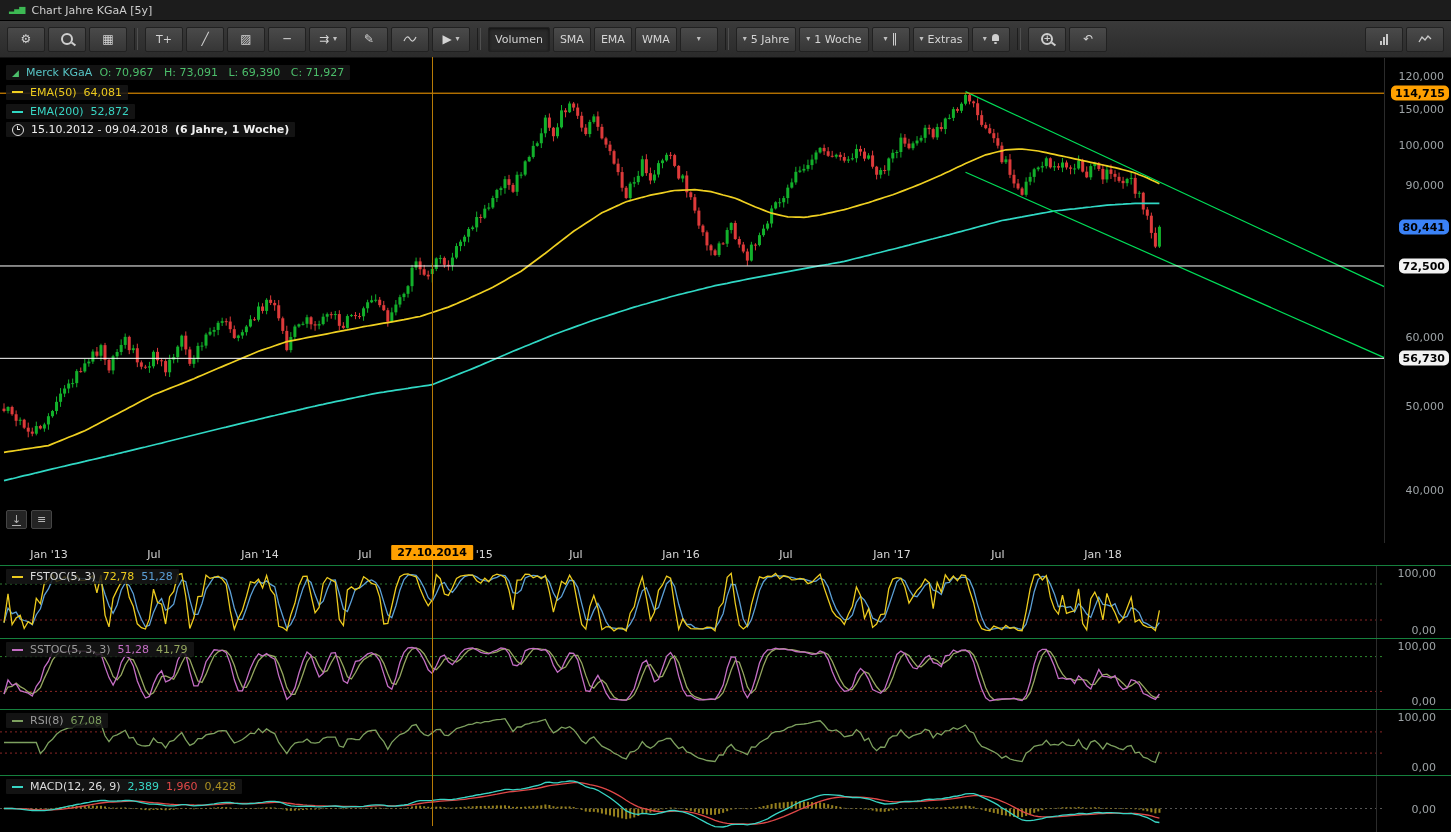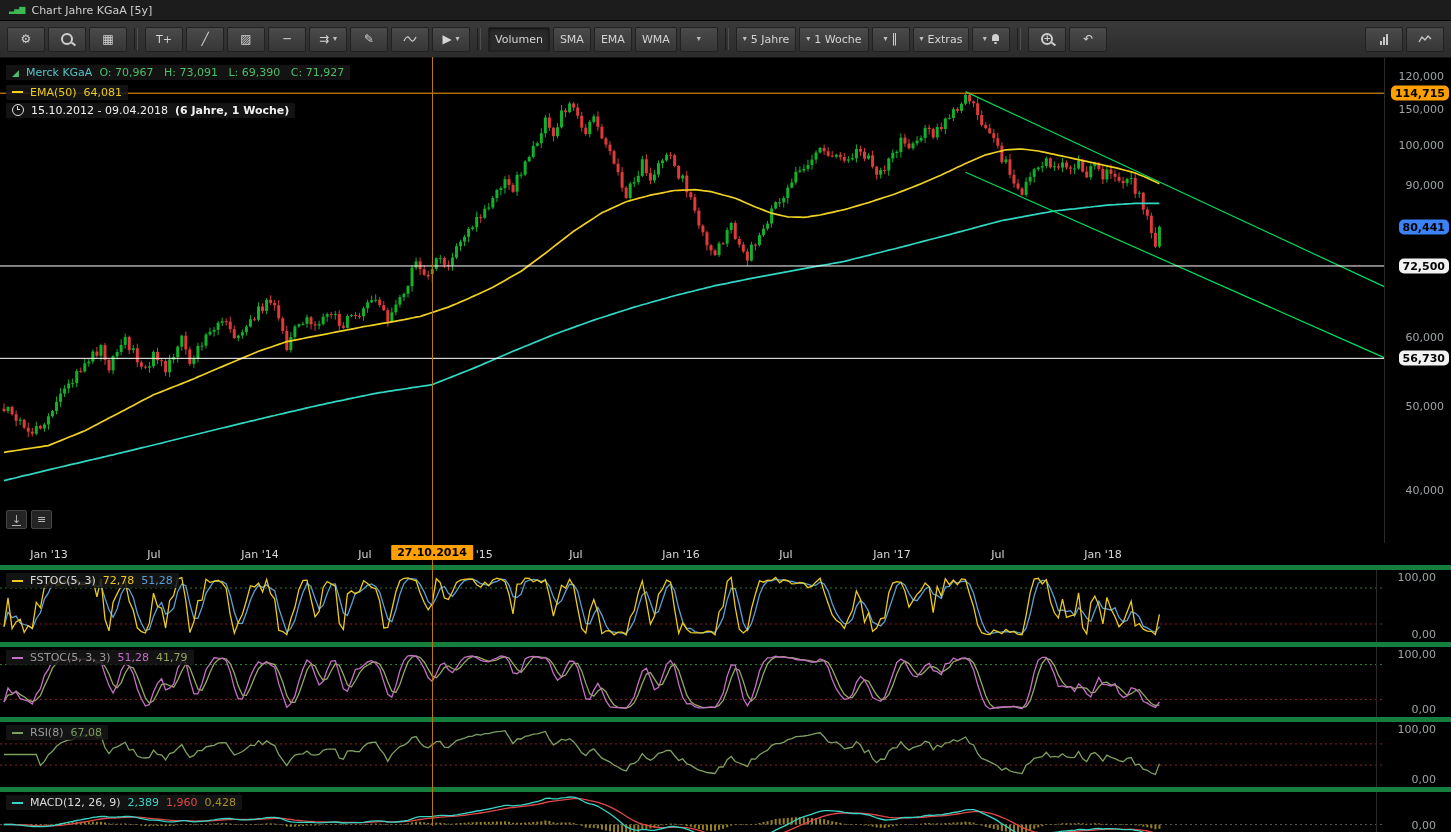--- a/index.html
+++ b/index.html
@@ -50,21 +50,21 @@
   .legend{position:absolute;left:6px;top:7px;z-index:3}
   .lrow{margin-bottom:3px}
   .chip{background:rgba(22,22,22,.85);padding:1px 6px;display:inline-flex;gap:7px;align-items:center;border-radius:1px}
   .pre{white-space:pre}
   .l-teal{color:#58c5c5}.l-green{color:#4cbf6b}.l-yellow{color:#eccb1e}.l-cyan{color:#38d5c4}.l-gray{color:#8f8f8f}.l-bb{color:#9a8d6f}.l-white{color:#f0f0f0}
   .corner-tools{position:absolute;left:6px;top:452px;display:flex;gap:4px;z-index:3}
   .ct{width:19px;height:17px;background:#242424;border:1px solid #454545;color:#b5b5b5;display:inline-flex;align-items:center;justify-content:center;font-size:11px;border-radius:2px}
   .u{border-bottom:1px solid #b5b5b5;line-height:1}
 
   
-  .panel{position:relative;width:1451px;background:#000;border-top:5px solid #15803d}
+  .panel{position:relative;width:1451px;background:#000;border-top:1px solid #15803d}
   .panel svg{position:absolute;left:0;top:0;display:block}
   #panel-fstoc{height:72px}
   #panel-sstoc{height:70px}
   #panel-rsi{height:65px}
   #panel-macd{height:56px}
   .panel-label{position:absolute;left:6px;top:3px;z-index:3}
   .paxis{position:absolute;right:8px;top:0;width:66px;height:100%;border-left:1px solid #2b2b2b;color:#9da3a6}
   .paxis .top{position:absolute;top:1px;right:7px}
   .paxis .bottom{position:absolute;bottom:1px;right:7px}
   .v-yellow{color:#eccb1e}.v-blue{color:#5b9fd6}.v-violet{color:#c46ec4}.v-olive{color:#95a75f}.v-green{color:#7da05f}.v-cyan{color:#38d5c4}.v-red{color:#e04848}.v-dkyellow{color:#ab9022}.lbl-dim{color:#9a9a9a}.lbl-bright{color:#dcdcdc}
@@ -770,20 +770,24 @@
       <div class="lrow"><span class="chip">
         <span class="l-green" style="font-size:9px">◢</span>
         <span class="l-teal">Merck KGaA</span>
         <span class="l-green pre">O: 70,967   H: 73,091   L: 69,390   C: 71,927</span>
       </span></div>
       <div class="lrow"><span class="chip">
         <span class="dash" style="background:#efd021"></span>
         <span class="l-yellow"><span>EMA(50)</span>&nbsp;&nbsp;<span>64,081</span></span>
       </span></div>
       <div class="lrow"><span class="chip">
+        <span class="dash" style="background:#30d8c4"></span>
+        <span class="l-cyan"><span>EMA(200)</span>&nbsp;&nbsp;<span>52,872</span></span>
+      </span></div>
+      <div class="lrow"><span class="chip">
         <span class="clockicon"></span>
         <span class="l-white">15.10.2012 - 09.04.2018</span>
         <span class="l-white" style="font-weight:bold">(6 Jahre, 1 Woche)</span>
       </span></div>
     </div>
 
     <div class="corner-tools">
       <span class="ct">
           <span class="u">↓</span>
         </span>

